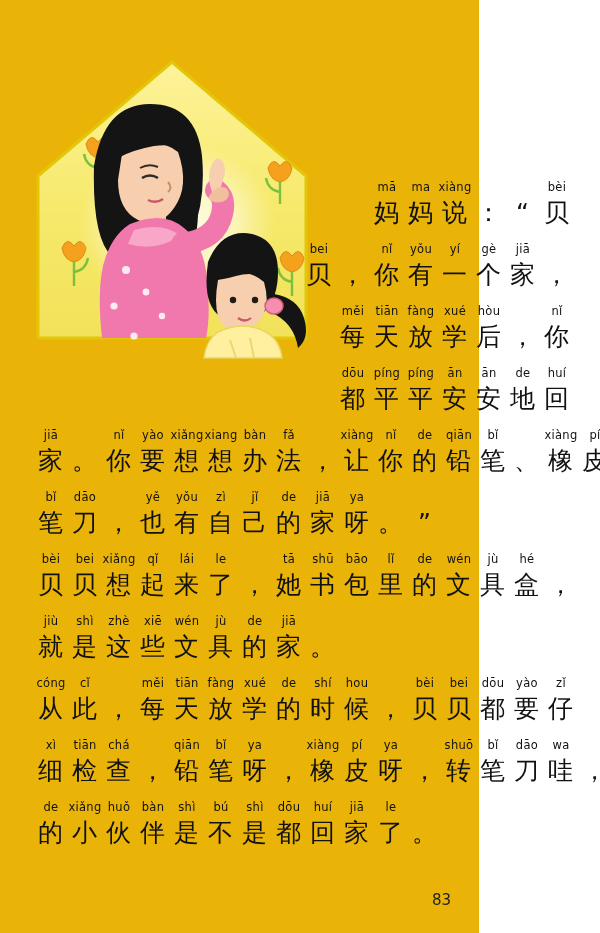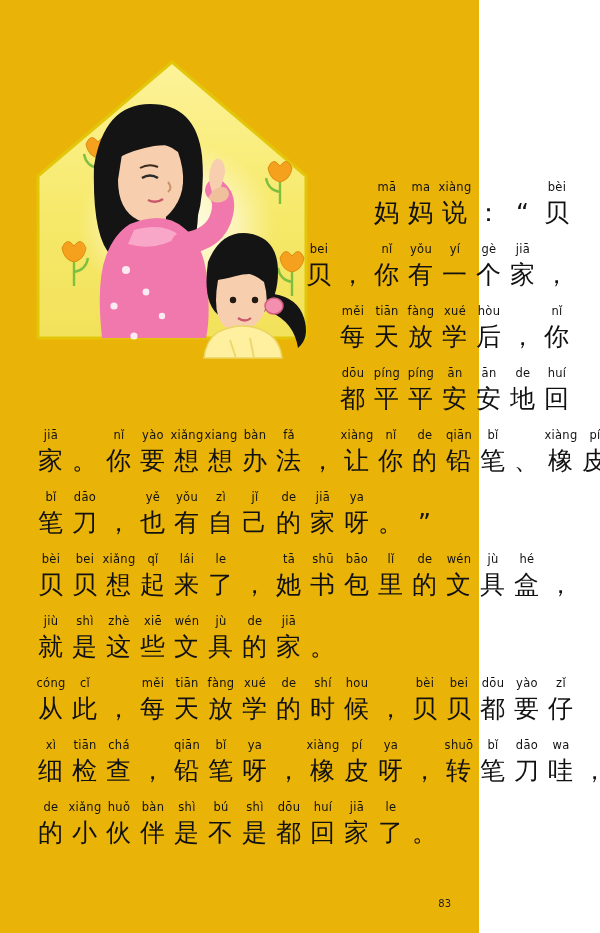--- a/index.html
+++ b/index.html
@@ -79,21 +79,21 @@
   
   .rb.p .py { visibility: hidden; }
   .gap2 { width: 34px; }
 
   
   .page-number {
     position: absolute;
     right: 28px;
     bottom: 24px;
     font-family: "DejaVu Sans", sans-serif;
-    font-size: 10px;
+    font-size: 15px;
     color: #222;
   }
 </style>
 </head>
 <body>
 
 <div class="page">
 
   <div class="illustration">
     <svg class="illu-svg" width="300" height="340" viewBox="0 0 300 340" xmlns="http://www.w3.org/2000/svg">

